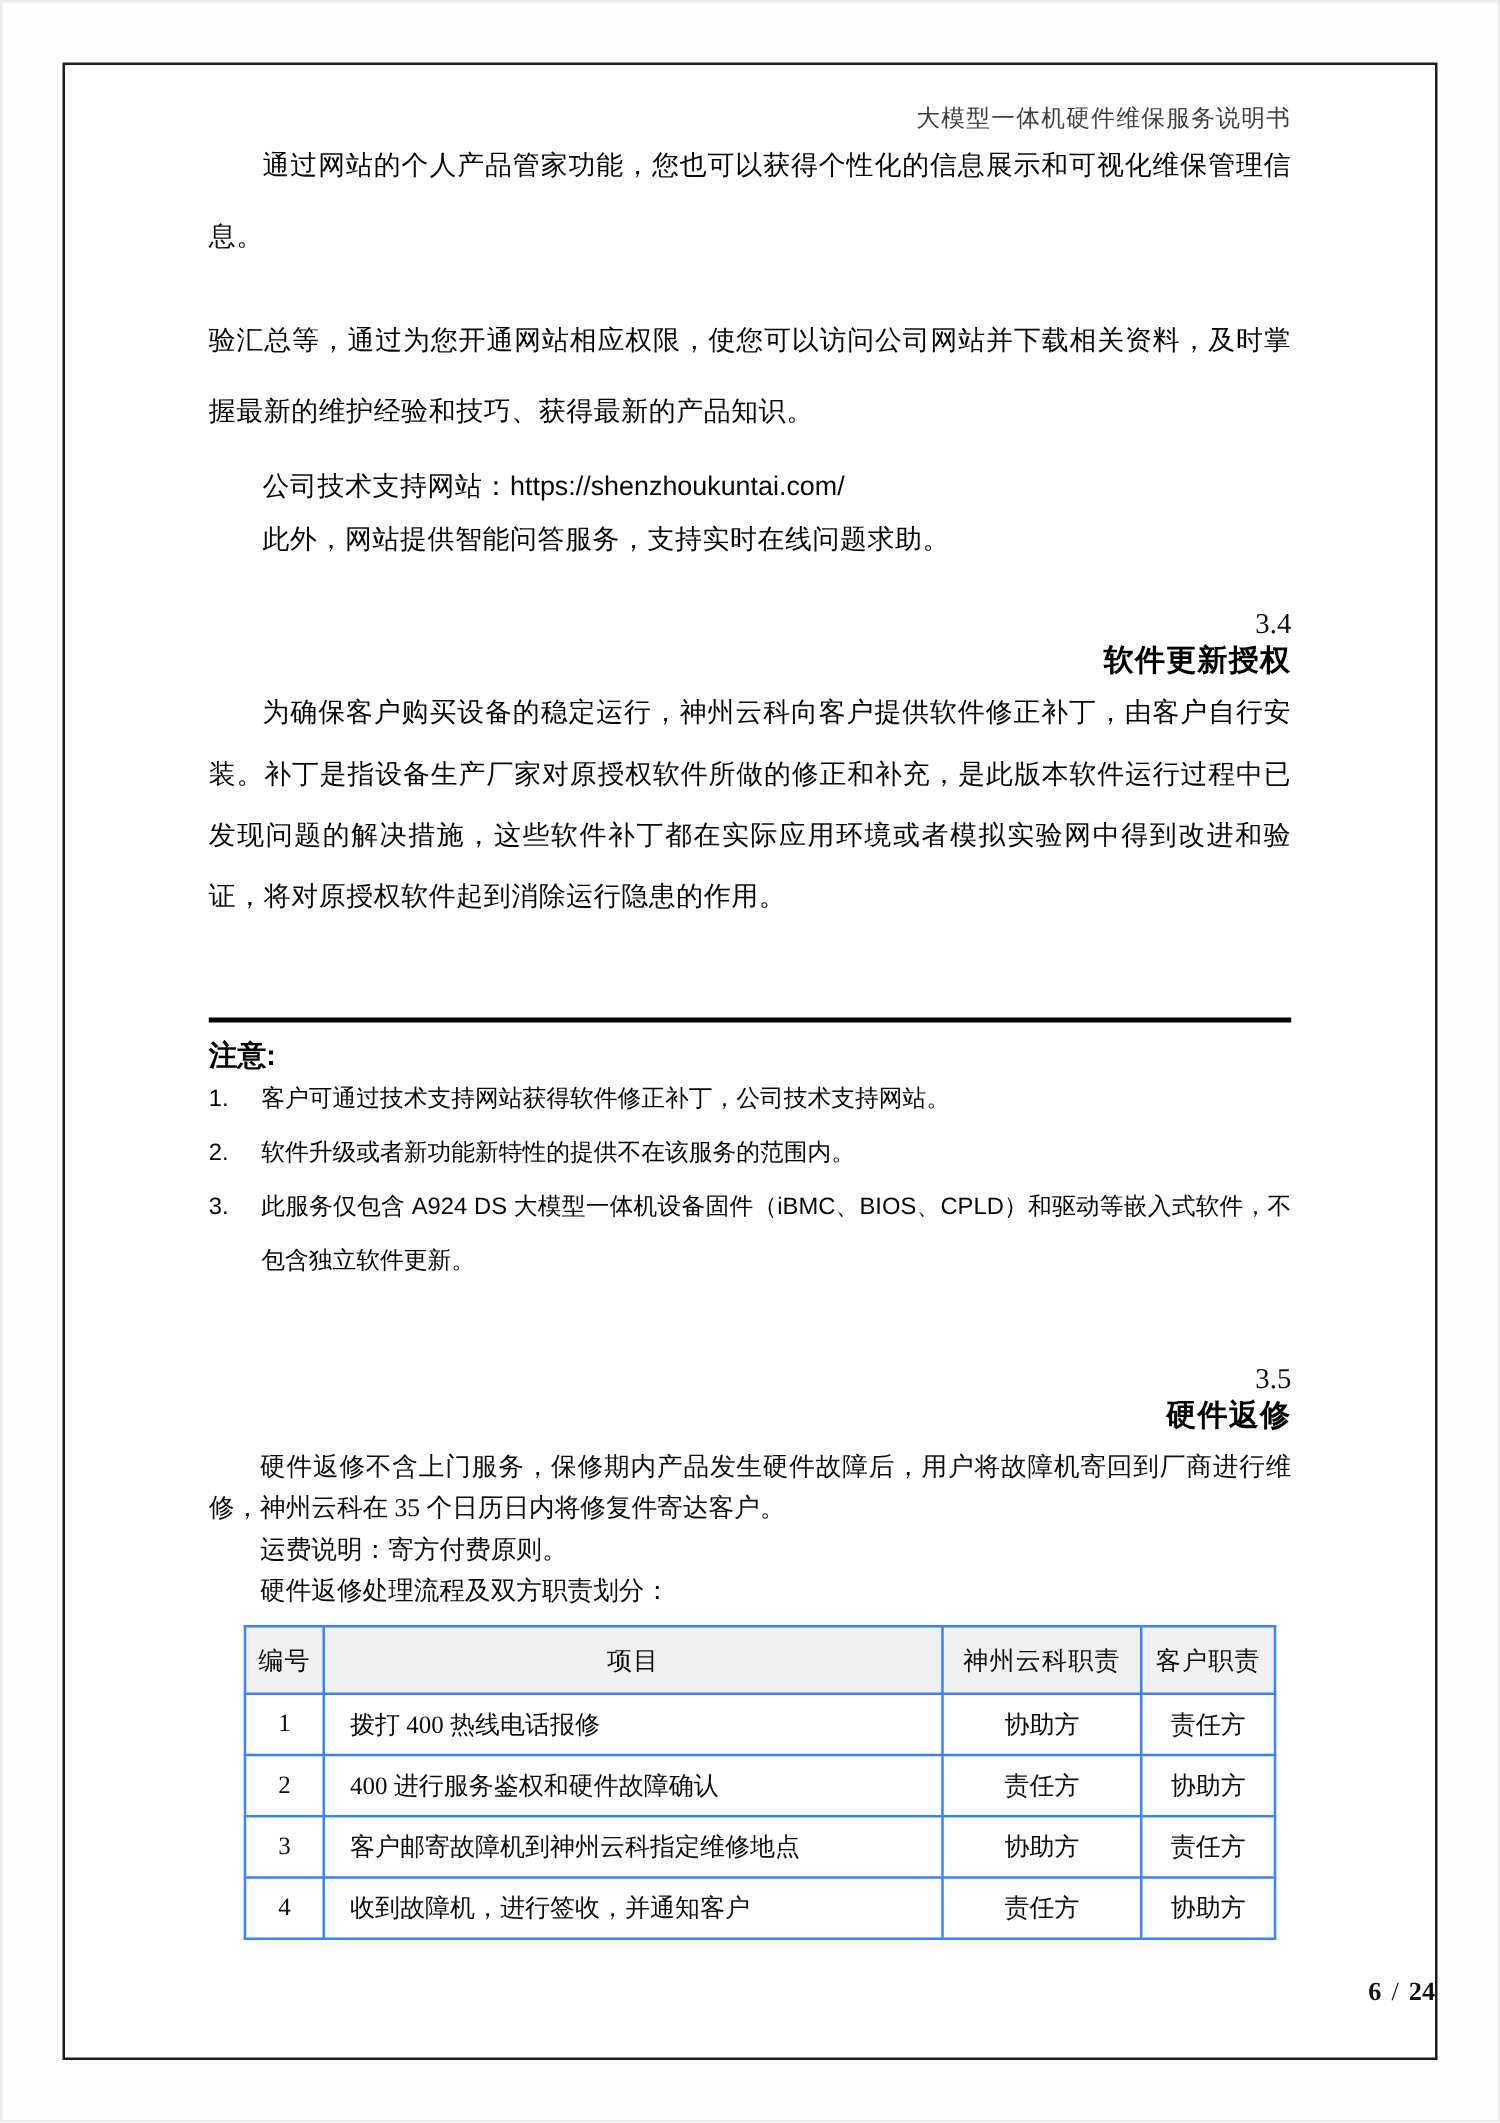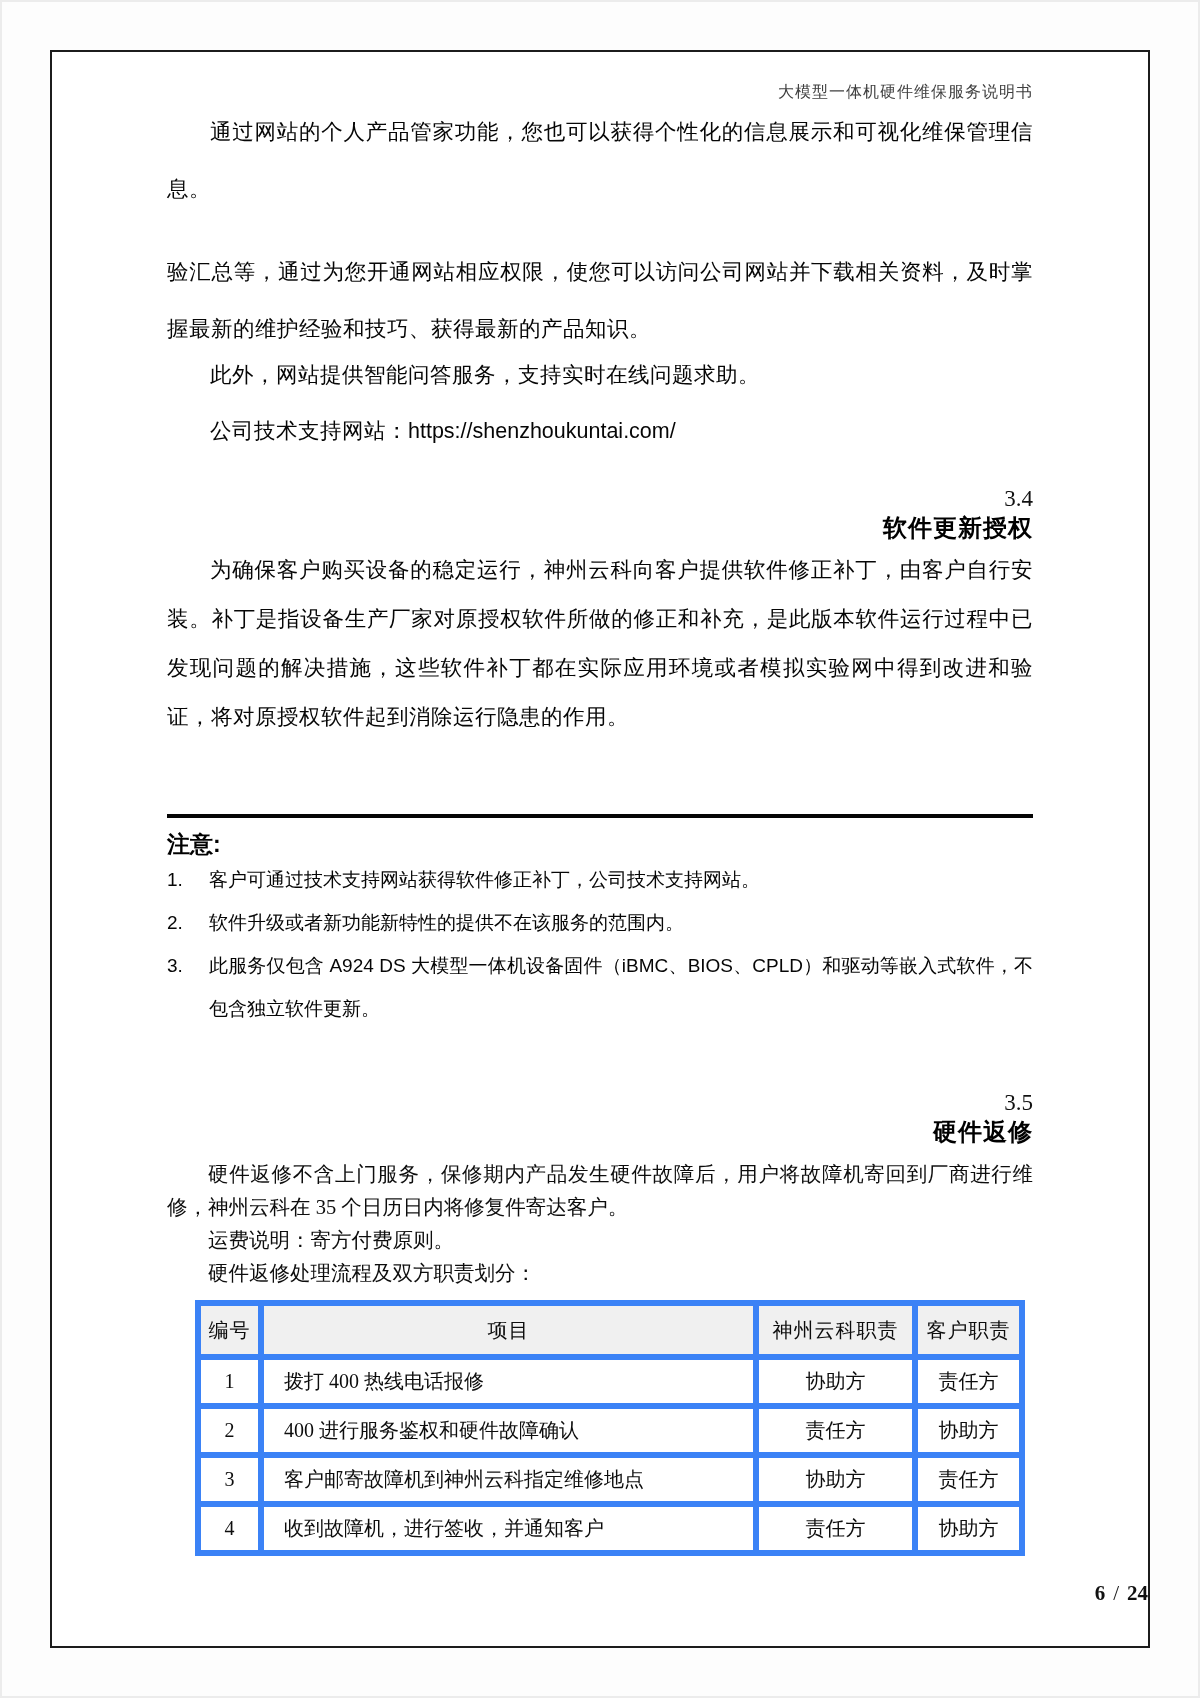--- a/index.html
+++ b/index.html
@@ -10,21 +10,21 @@
     font-family:"Liberation Sans", sans-serif; color:#0a0a0a;
   }
   .page-frame {
     position:absolute; left:48px; top:48px; right:48px; bottom:48px;
     border:2px solid #1c1c1c; background:#ffffff;
   }
   .content { position:absolute; left:0; top:0; right:0; bottom:0; padding:0 115px; }
 
   .running-header {
     margin-top:30px; height:22px; text-align:right;
-    font-family:"Liberation Serif", serif; font-size:16px; color:#3f3f3f;
+    font-family:"Liberation Serif", serif; font-size:19px; color:#3f3f3f;
     letter-spacing:1px;
   }
 
   .para {
     font-size:21.5px; line-height:57px; text-align:justify; color:#060606;
     letter-spacing:0.5px;
   }
   .p1 { margin-top:26px; }
   .indent { text-indent:2em; }
   .p3 { margin-top:-8px; line-height:50px; }
@@ -46,21 +46,21 @@
 
   .h35 { margin-top:60px; }
 
   .serif-block { margin-top:32px; font-family:"Liberation Serif", serif; font-size:20.5px; line-height:33px; color:#0d0d0d; }
   .serif-block p { text-align:justify; }
 
   table.resp {
     margin:10px 0 0 28px; border-collapse:collapse; table-layout:fixed;
     width:824px; font-family:"Liberation Serif", serif; font-size:20px; color:#0d0d0d;
   }
-  table.resp th, table.resp td { border:6px solid #3b82f6; }
+  table.resp th, table.resp td { border:2px solid #3b82f6; }
   table.resp th {
     height:54px; background:#f0f0f0; font-weight:500; text-align:center;
     letter-spacing:1px;
   }
   table.resp td { height:49px; text-align:center; }
   table.resp td.item { text-align:left; padding-left:20px; }
   .col-no { width:63px; } .col-item { width:495px; } .col-vendor { width:159px; } .col-cust { width:107px; }
 
   .page-footer {
     position:absolute; left:0; right:0; bottom:40px; text-align:right;
@@ -74,22 +74,22 @@
 <div class="canvas">
   <div class="page-frame">
     <div class="content">
 
       <div class="running-header">
         <span>大模型一体机硬件维保服务说明书</span>
       </div>
 
       <p class="para indent">通过网站的个人产品管家功能，您也可以获得个性化的信息展示和可视化维保管理信息。</p>
       <p class="para p1">验汇总等，通过为您开通网站相应权限，使您可以访问公司网站并下载相关资料，及时掌握最新的维护经验和技巧、获得最新的产品知识。</p>
+      <p class="para indent p4"><span>公司技术支持网站：</span><span class="latin">https://shenzhoukuntai.com/</span></p>
       <p class="para indent p3">此外，网站提供智能问答服务，支持实时在线问题求助。</p>
-      <p class="para indent p4"><span>公司技术支持网站：</span><span class="latin">https://shenzhoukuntai.com/</span></p>
 
       <div class="heading">
         <span class="h-num">3.4</span>
         <span class="h-title">软件更新授权</span>
       </div>
 
       <p class="para para34 indent">为确保客户购买设备的稳定运行，神州云科向客户提供软件修正补丁，由客户自行安装。补丁是指设备生产厂家对原授权软件所做的修正和补充，是此版本软件运行过程中已发现问题的解决措施，这些软件补丁都在实际应用环境或者模拟实验网中得到改进和验证，将对原授权软件起到消除运行隐患的作用。</p>
 
       <div class="rule"></div>
 

